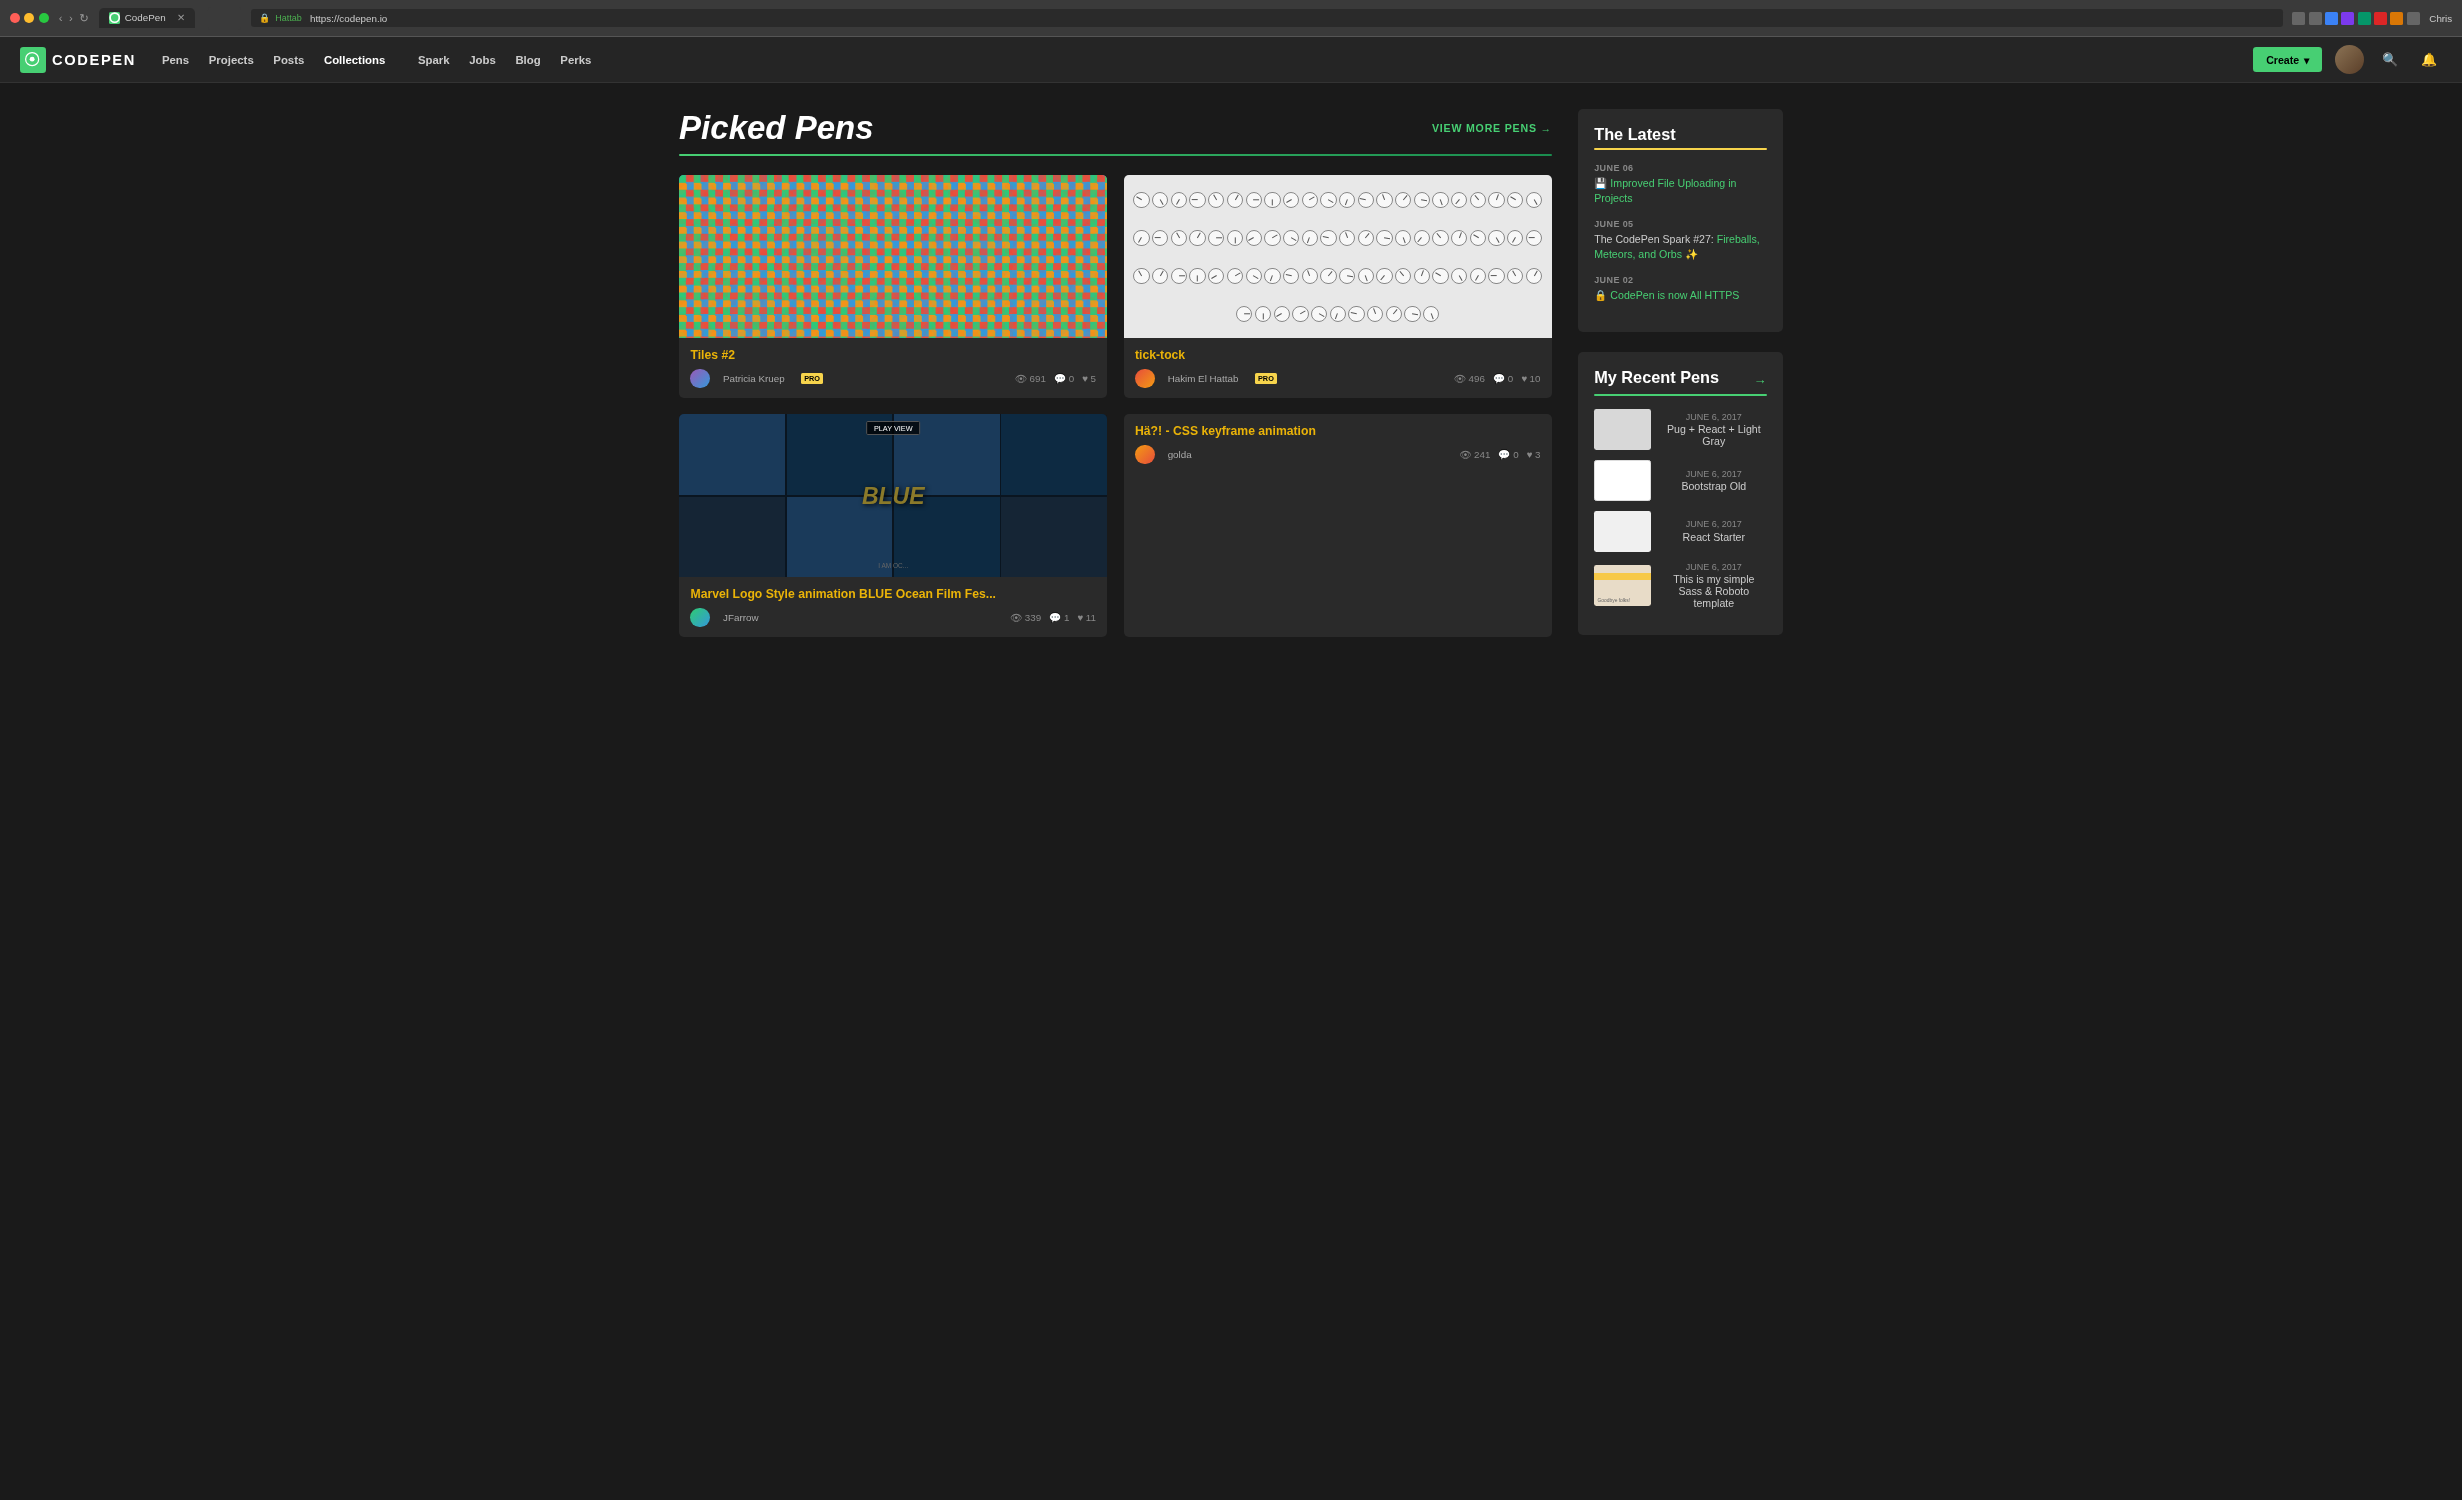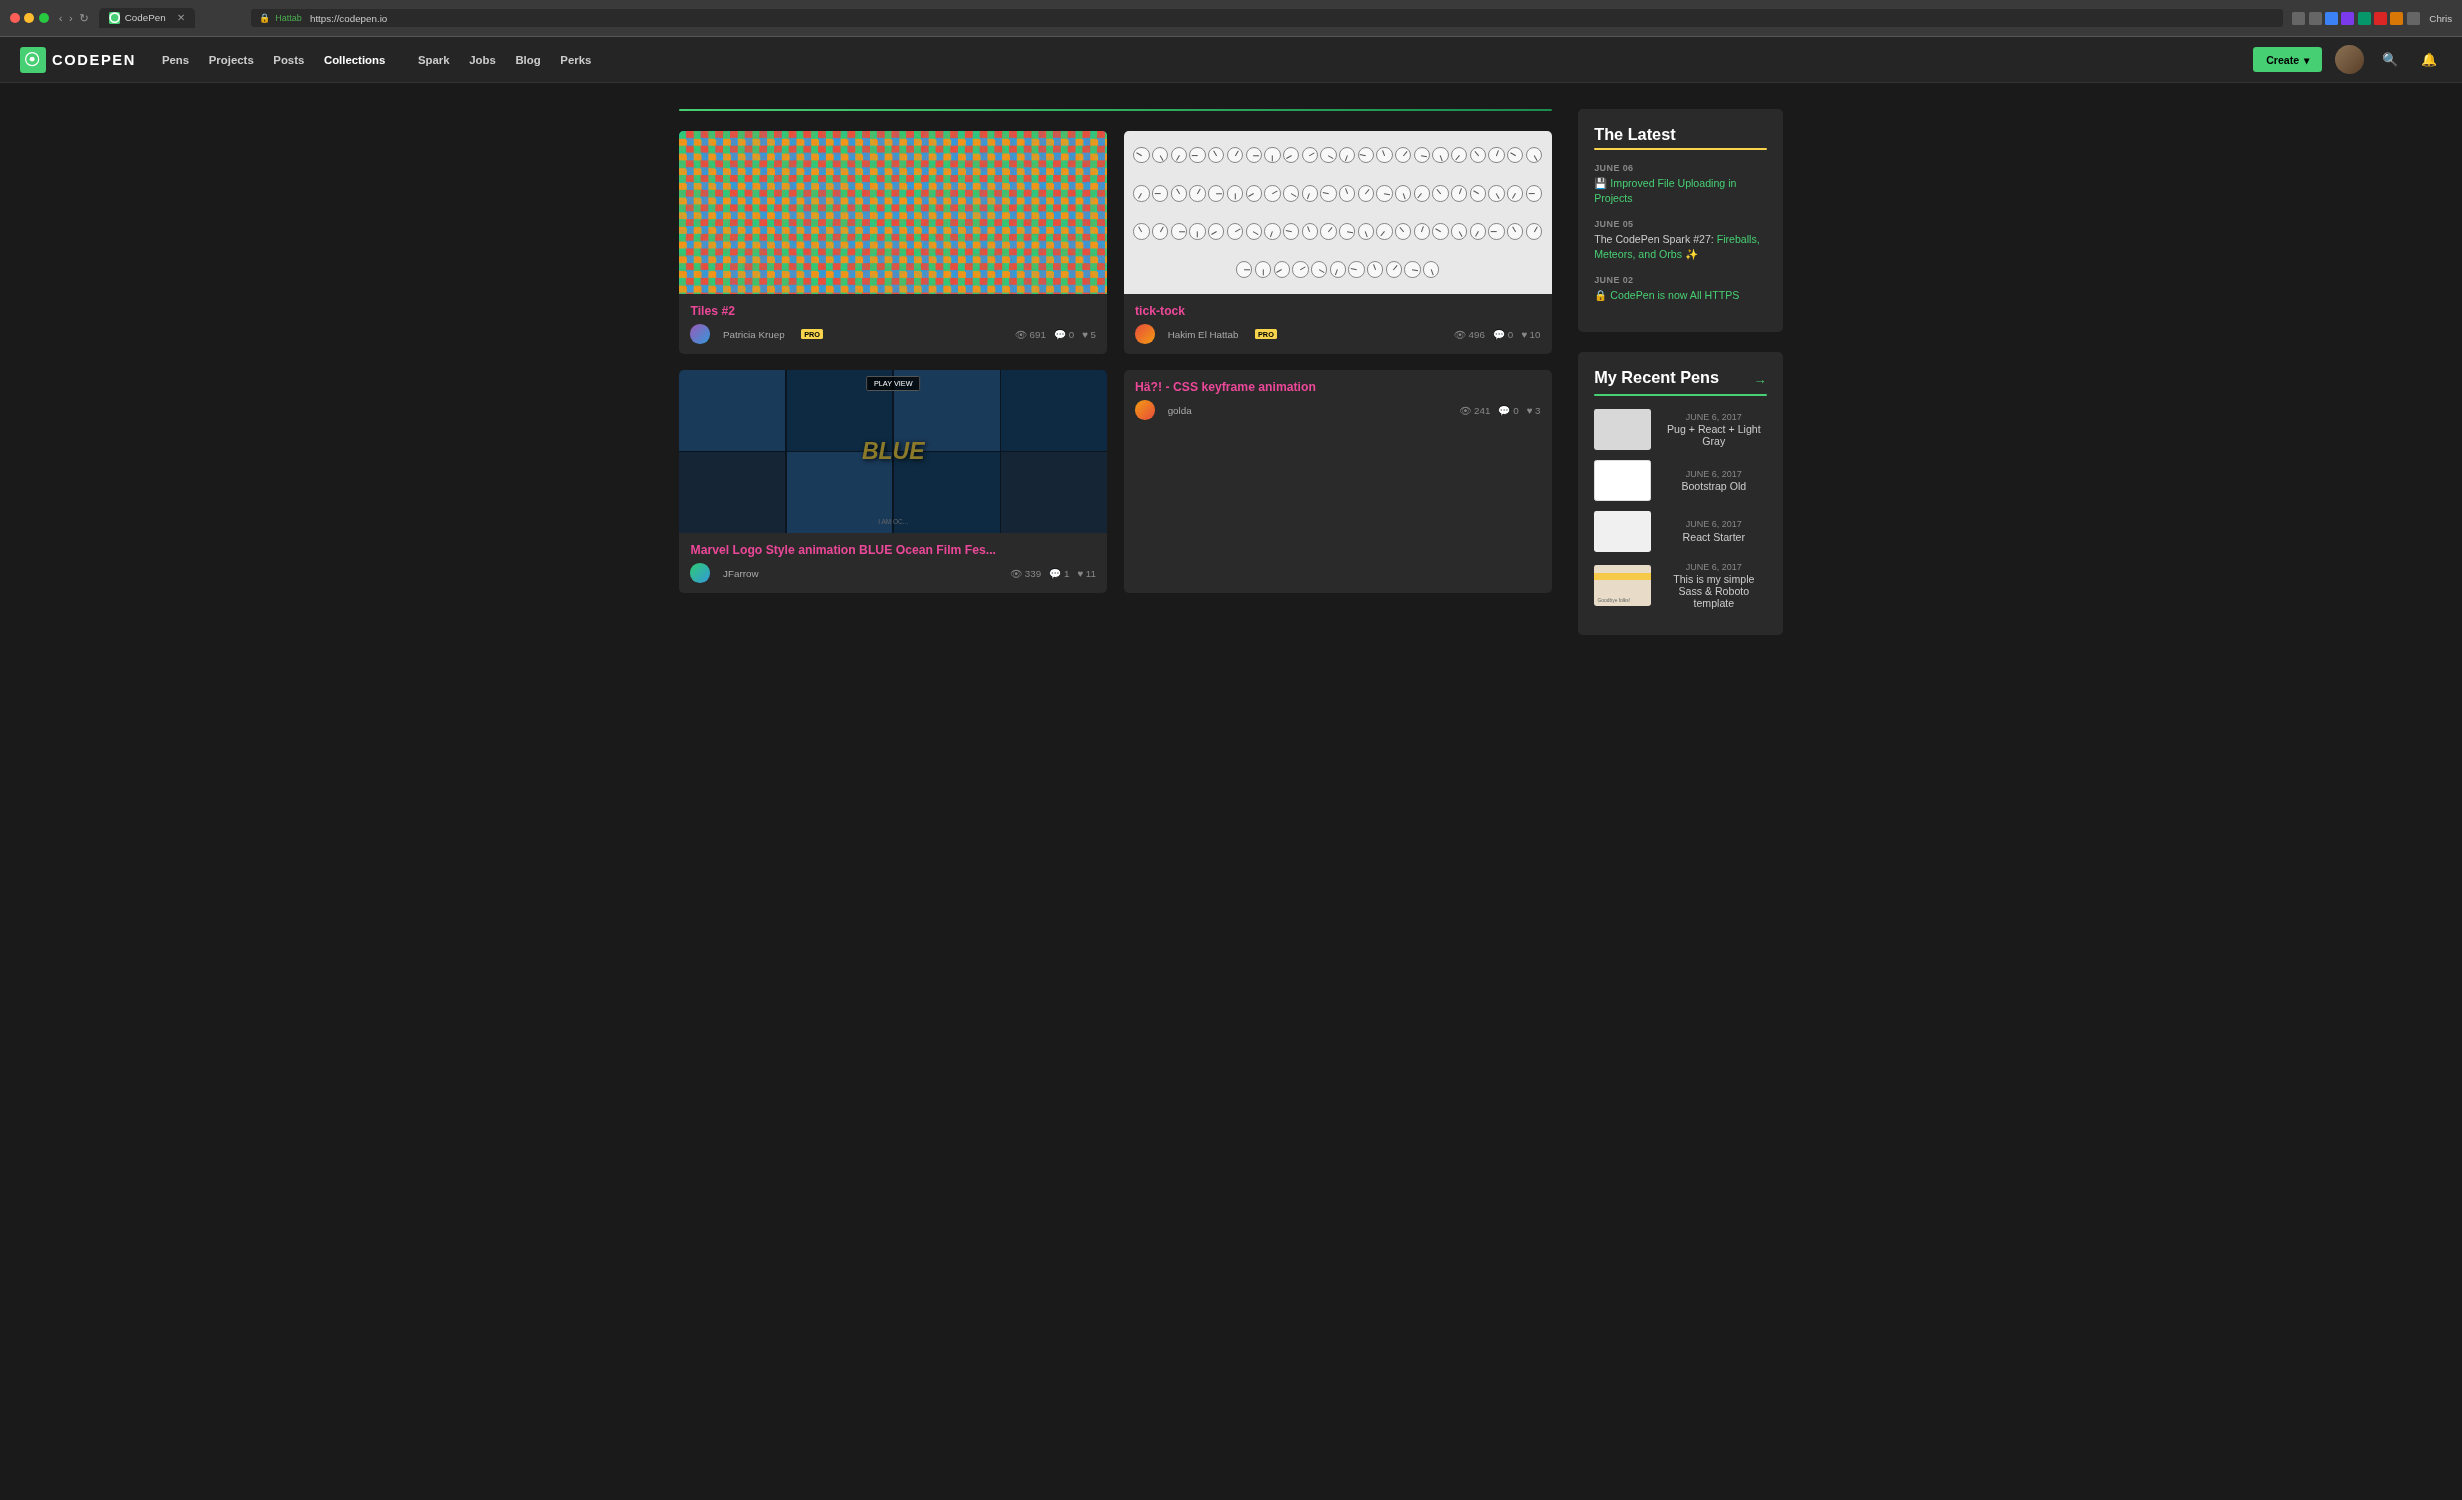--- a/index.html
+++ b/index.html
@@ -192,21 +192,21 @@
     .pen-thumbnail {
       width: 100%;
       height: 163px;
       overflow: hidden;
       position: relative;
     }
     .pen-info {
       padding: 9.8px 11.4px;
     }
     .pen-title {
-      color: #ec4899;
+      color: #eab308;
       font-size: 12.2px;
       font-weight: 600;
       margin-bottom: 6.5px;
       white-space: nowrap;
       overflow: hidden;
       text-overflow: ellipsis;
     }
     .pen-meta {
       display: flex;
       align-items: center;
@@ -463,20 +463,24 @@
     </button>
     <button class="icon-btn">
       <span>🔔</span>
     </button>
   </div>
 </nav>
 
 <div class="main-content">
 
   <div class="pens-section">
+    <div class="pens-header">
+      <h1 class="pens-title">Picked Pens</h1>
+      <a class="view-more-link">VIEW MORE PENS →</a>
+    </div>
     <div class="pens-divider"></div>
 
     <div class="pens-grid">
 
       <div class="pen-card">
         <div class="pen-thumbnail">
           <div style="width:100%;height:100%;background:#1a1a2e;position:relative;overflow:hidden;">
             <div style="
               width:100%;height:100%;
               background-image:

